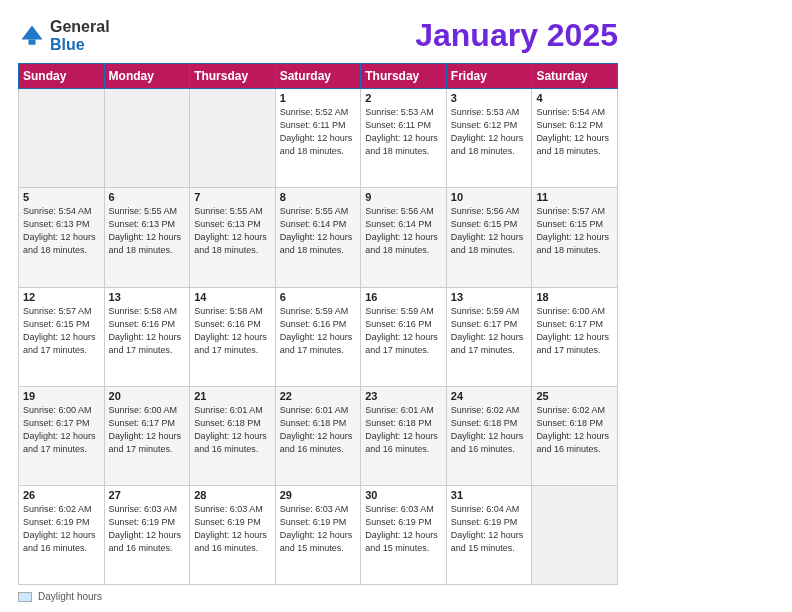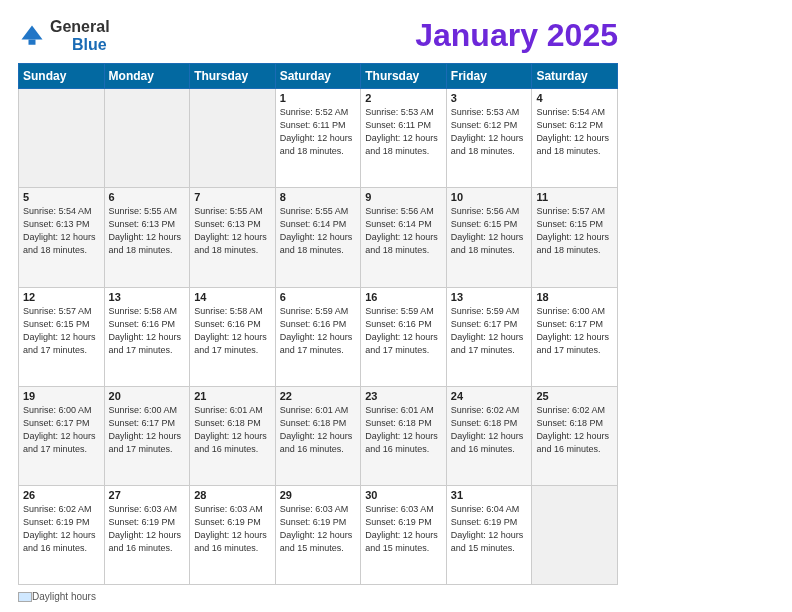--- a/index.html
+++ b/index.html
@@ -35,21 +35,20 @@
     }
     .logo-general {
       font-size: 16px;
       font-weight: bold;
       color: #333;
     }
     .logo-blue {
       font-size: 16px;
       font-weight: bold;
       color: #1a6bb5;
-      margin-left: 22px;
     }
     .logo-icon {
       width: 28px;
       height: 28px;
     }
     .title-block {
       text-align: right;
     }
     .month-title {
       font-size: 32px;
@@ -62,21 +61,21 @@
       color: #555;
     }
     .calendar {
       flex: 1;
       border: 1px solid #ccc;
       border-collapse: collapse;
       width: 100%;
       table-layout: fixed;
     }
     .calendar th {
-      background: #0369a1;
+      background: #be185d;
       color: #fff;
       font-size: 12px;
       font-weight: bold;
       padding: 5px 4px;
       text-align: left;
       border: 1px solid #1a6bb5;
     }
     .calendar td {
       vertical-align: top;
       border: 1px solid #ccc;
@@ -102,20 +101,21 @@
       font-size: 9px;
       line-height: 1.45;
       color: #333;
     }
     .footer {
       margin-top: 6px;
       font-size: 10px;
       color: #555;
       display: flex;
       align-items: center;
+      gap: 6px;
     }
     .footer-box {
       width: 14px;
       height: 10px;
       background: #d0e8ff;
       border: 1px solid #aaa;
       display: inline-block;
     }
   </style>
 </head>

